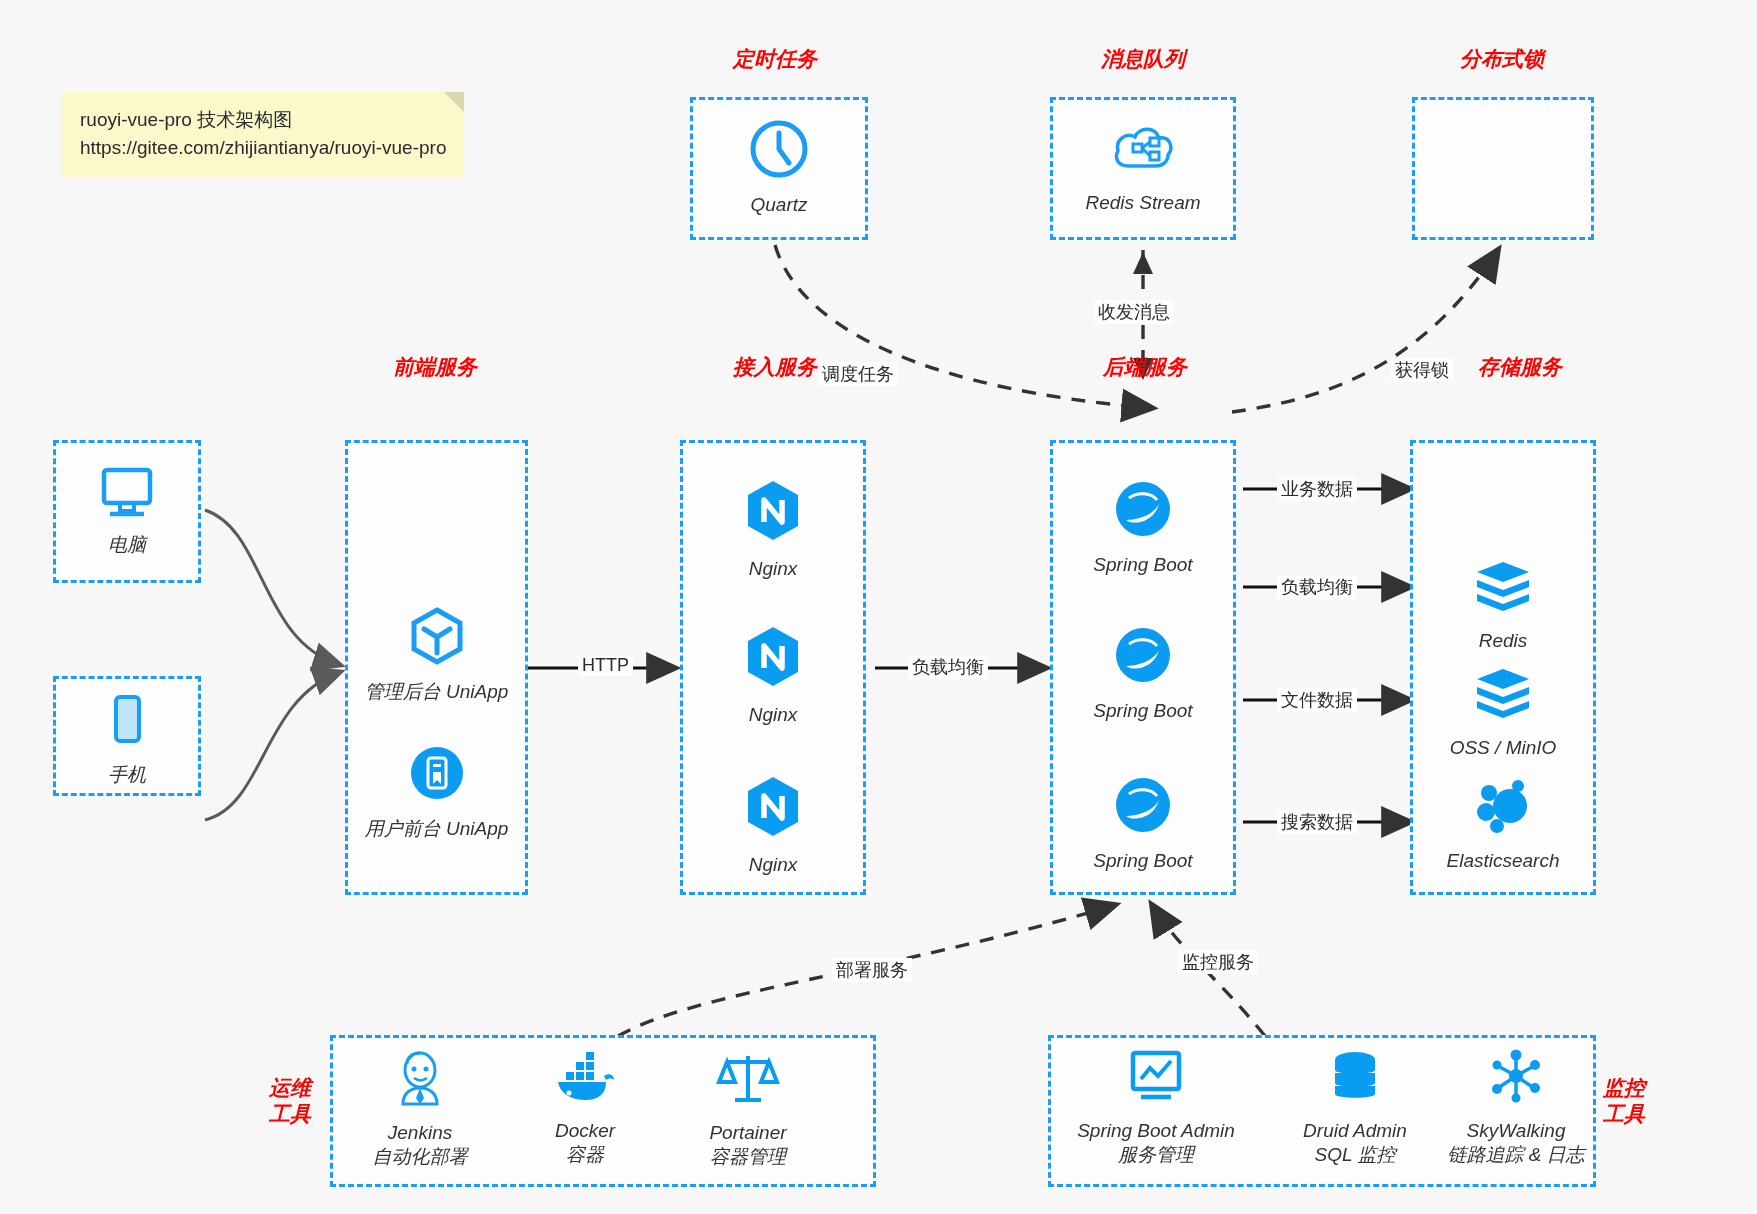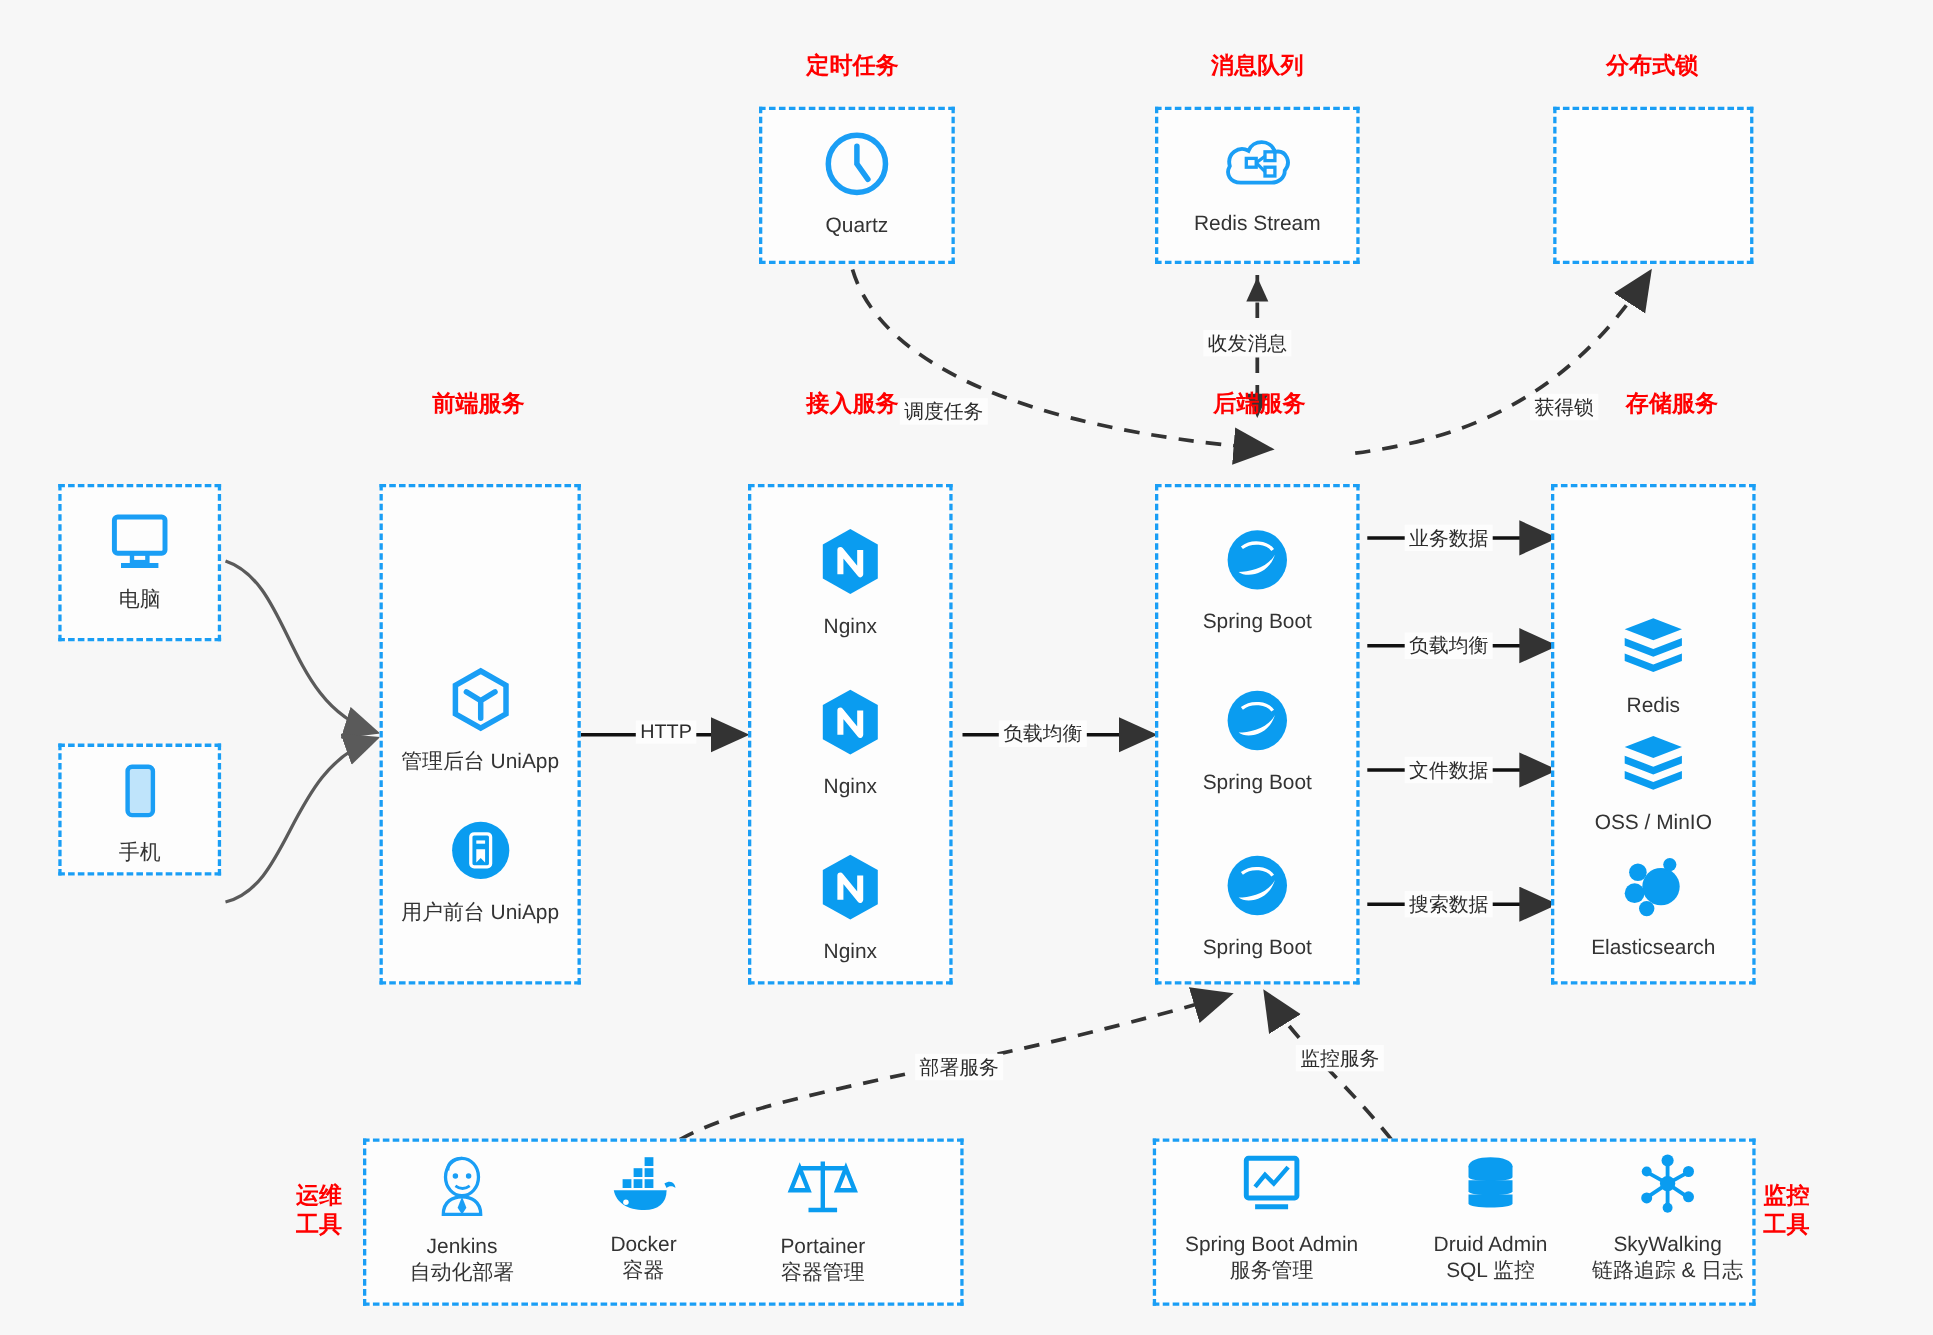--- a/index.html
+++ b/index.html
@@ -38,31 +38,33 @@
     background: #fdfdfd;
     box-sizing: border-box;
   }
   .grp-title {
     position: absolute;
     color: #ff0000;
     font-weight: bold;
     font-size: 21px;
     text-align: center;
     white-space: nowrap;
+    font-style: italic;
   }
   .grp-title.side {
     line-height: 1.25;
   }
   
   .node {
     position: absolute;
     text-align: center;
     color: #333;
     font-size: 19px;
     line-height: 1.3;
+    font-style: italic;
   }
   .node .ic {
     display: block;
     margin: 0 auto 6px auto;
   }
   .node .lbl { display:block; white-space: nowrap; }
   .node .sub { display:block; white-space: nowrap; }
   
   .edge-label {
     position: absolute;
@@ -112,20 +114,25 @@
     <path d="M1143,252 l-10,22 l20,0 z" fill="#333"></path>
     <path d="M1143,380 l-10,-22 l20,0 z" fill="#333"></path>
 
     <path d="M1232,412 C1320,400 1420,370 1498,250" fill="none" stroke="#333" stroke-width="3.4" stroke-dasharray="14,11" marker-end="url(#ah)"></path>
 
     <path d="M618,1036 C700,990 880,975 1115,905" fill="none" stroke="#333" stroke-width="3.4" stroke-dasharray="14,11" marker-end="url(#ah)"></path>
 
     <path d="M1265,1036 C1220,980 1180,950 1152,905" fill="none" stroke="#333" stroke-width="3.4" stroke-dasharray="14,11" marker-end="url(#ah)"></path>
   </svg>
 
+  <div class="note" style="left:62px;top:92px;">
+    <span class="fold"></span>
+    <div>ruoyi-vue-pro 技术架构图</div>
+    <div>https://gitee.com/zhijiantianya/ruoyi-vue-pro</div>
+  </div>
 
   <div class="grp-title" style="left:690px;top:45px;width:170px;">定时任务</div>
   <div class="box" style="left:690px;top:97px;width:178px;height:143px;"></div>
   <div class="node" style="left:700px;top:118px;width:158px;">
     <span class="ic">
       <svg width="62" height="62" viewBox="0 0 62 62">
           <circle cx="31" cy="31" r="26" fill="none" stroke="#1a9ef5" stroke-width="5"></circle>
           <path d="M31 15 L31 31 L41 45" fill="none" stroke="#1a9ef5" stroke-width="5" stroke-linecap="round"></path>
         </svg>
     </span>

